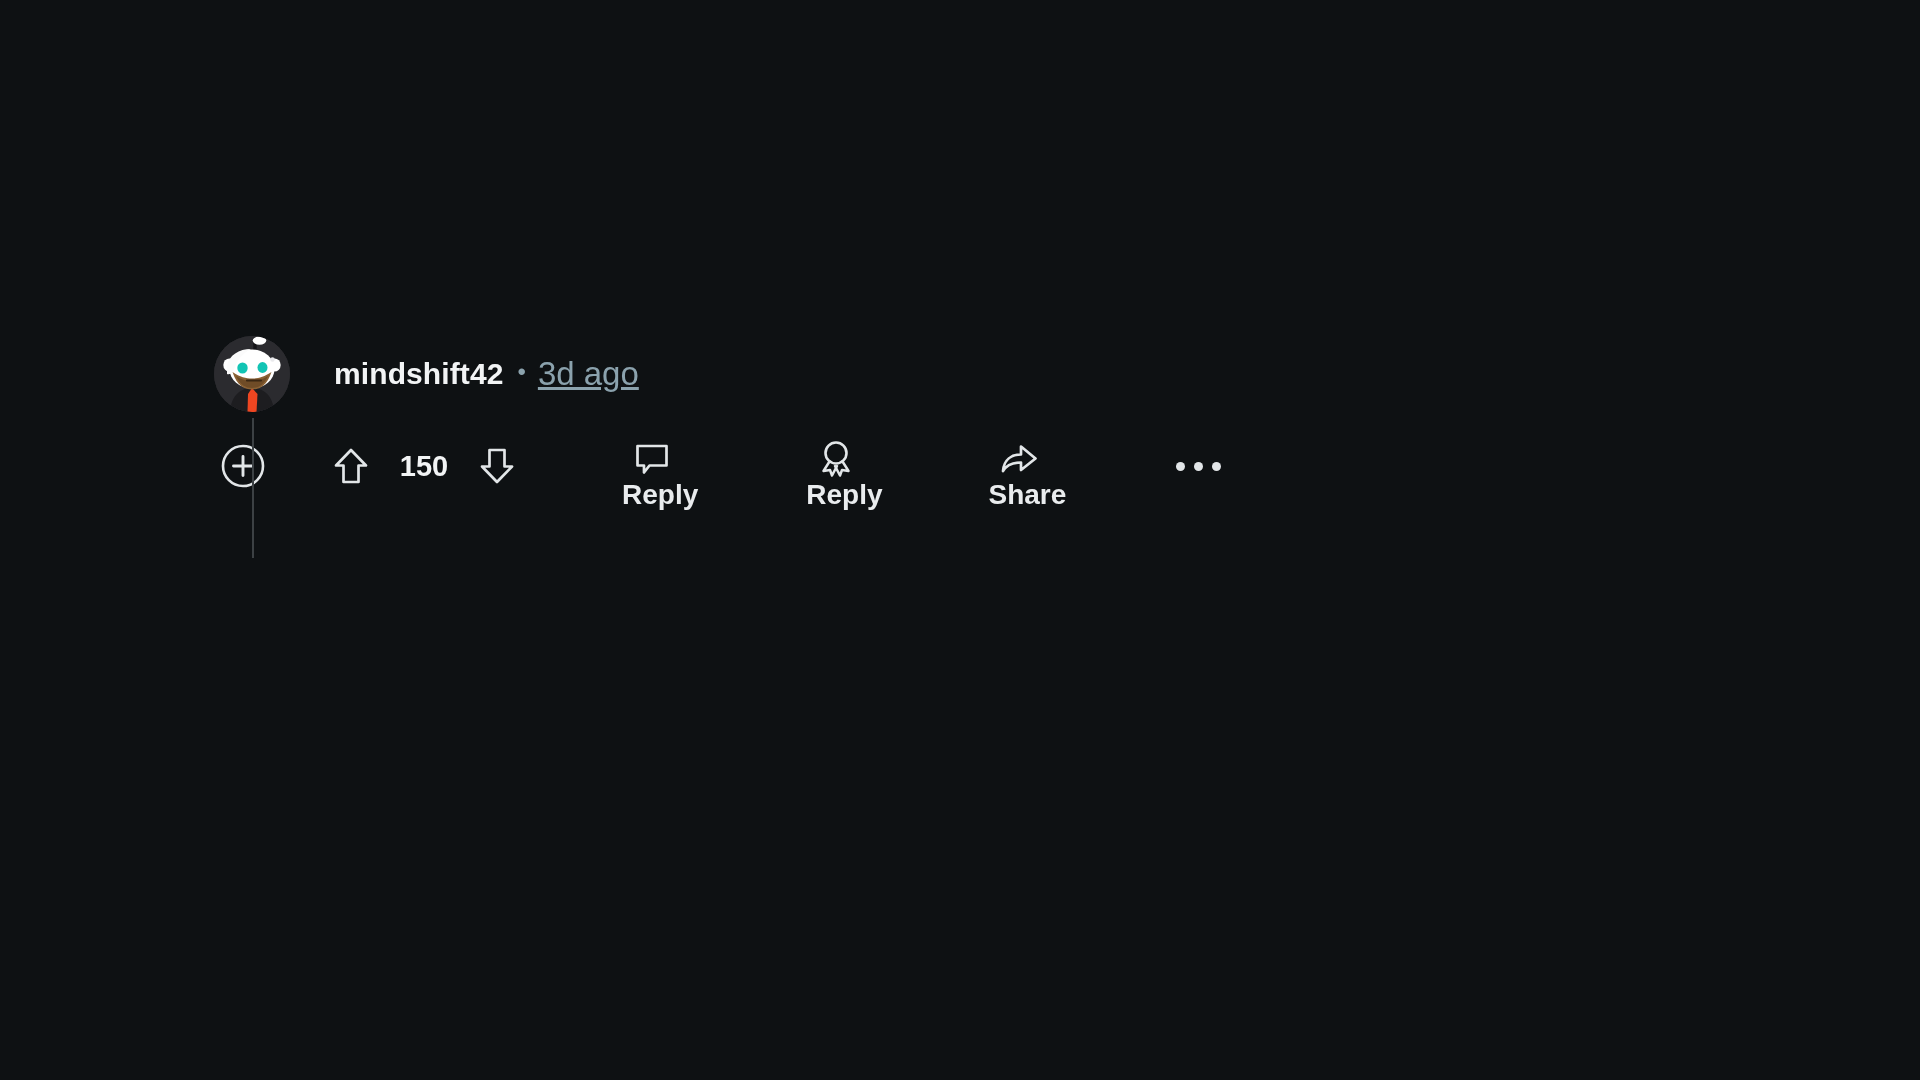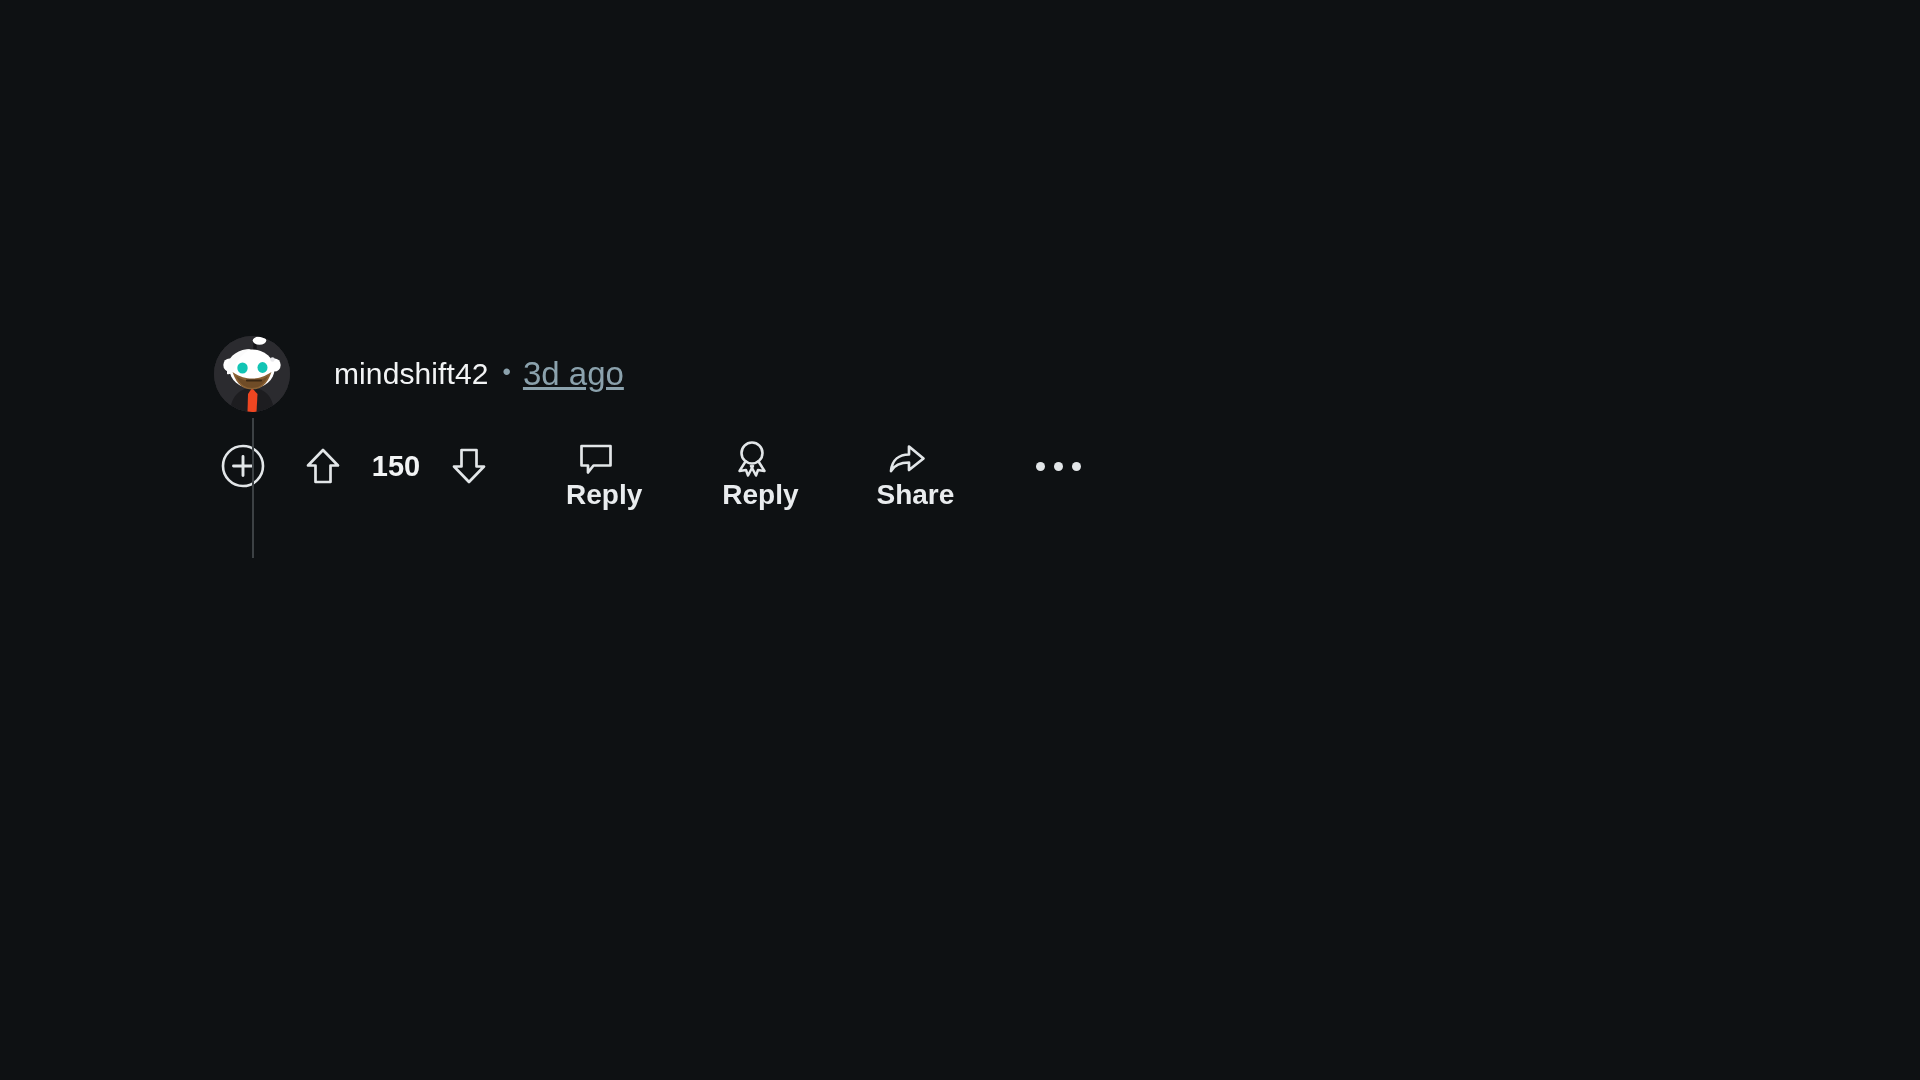--- a/index.html
+++ b/index.html
@@ -33,21 +33,21 @@
     background:#2b2b2f;
     overflow:hidden;
     position:relative;
     display:block;
   }
   .avatar svg { display:block; width:76px; height:76px; }
 
   .c-name {
     margin-left:44px;
     font-size:30px;
-    font-weight:400;
+    font-weight:700;
     color:#f2f4f5;
     letter-spacing:.1px;
     white-space:nowrap;
   }
   .c-dot {
     margin:0 12px 0 14px;
     color:#8ba2ad;
     font-size:24px;
     line-height:1;
     position:relative;
@@ -81,20 +81,21 @@
     letter-spacing:.1px;
   }
 
   
   .c-actions {
     display:flex;
     align-items:center;
     height:64px;
     margin-top:22px;
     margin-left:0;
+    gap:28px;
   }
   .act {
     display:flex;
     align-items:center;
     height:58px;
     color:#e2e6e8;
     cursor:pointer;
     user-select:none;
     flex-direction:column;
   }

